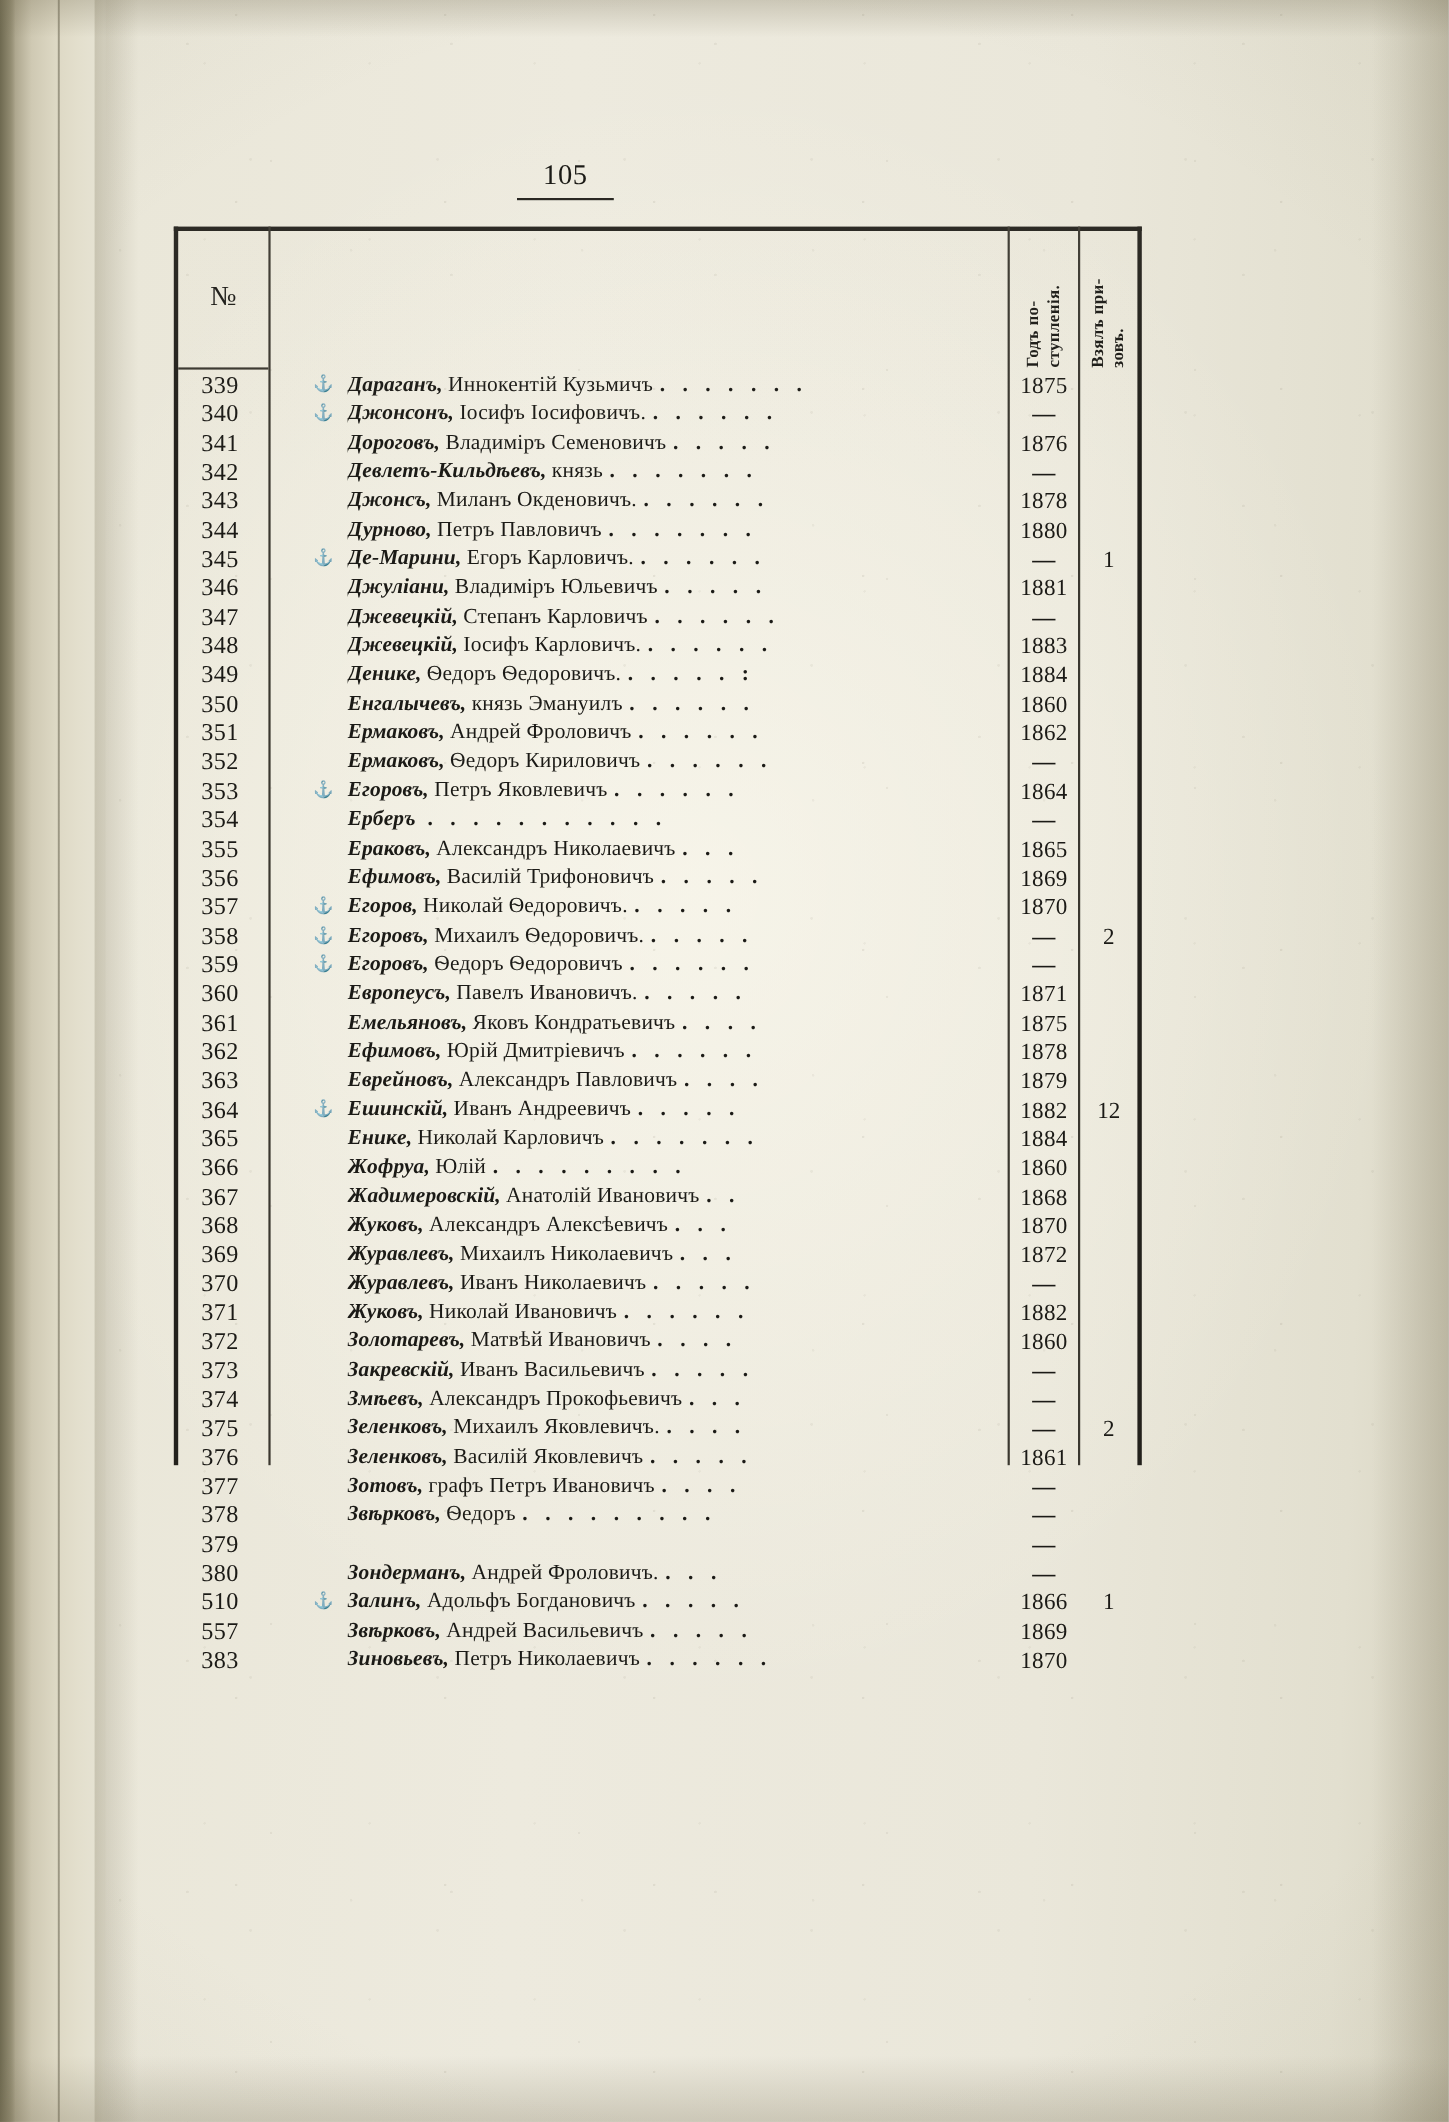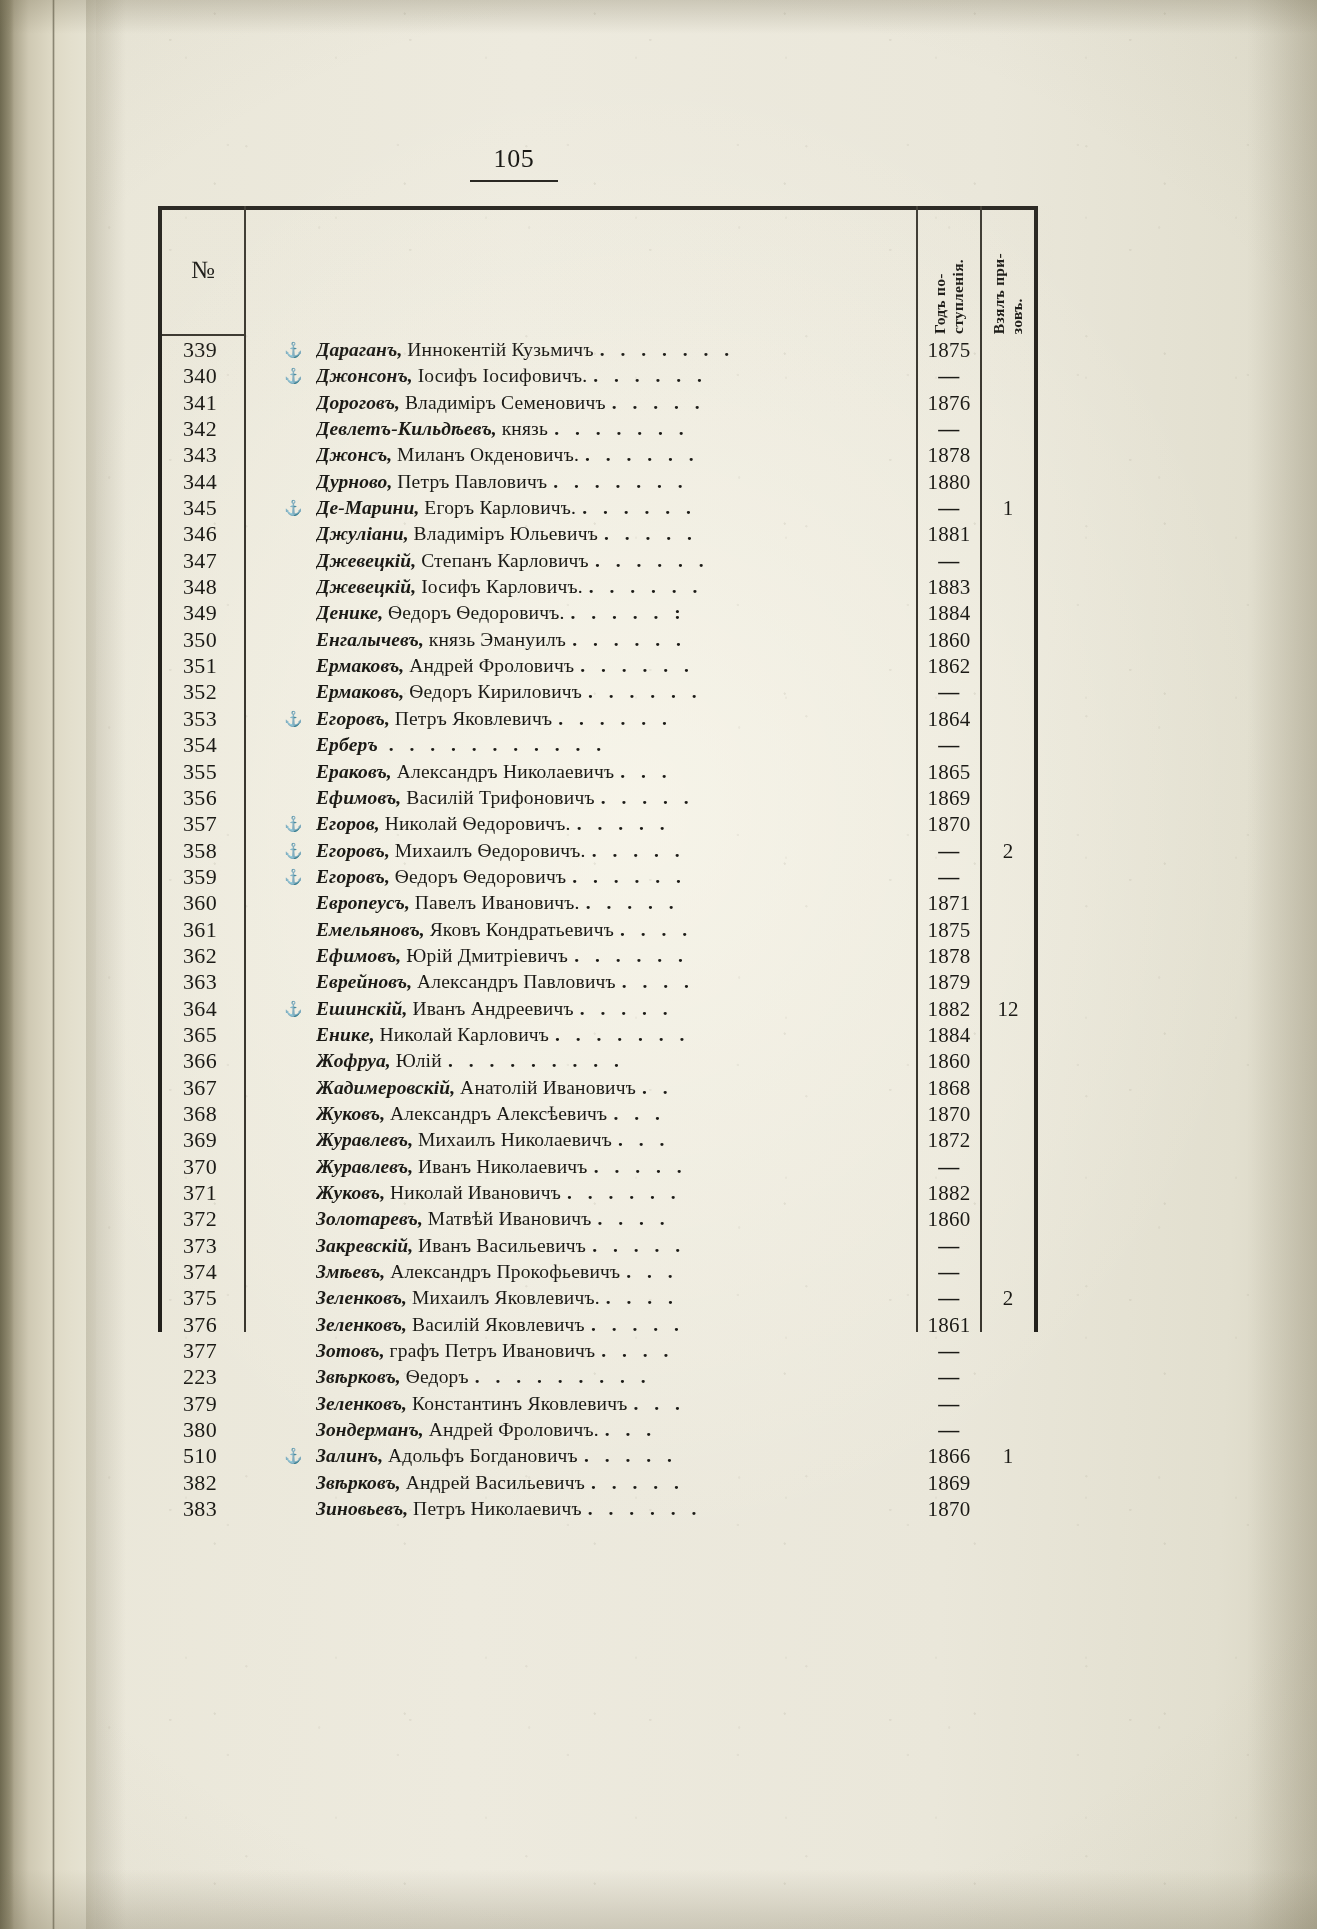--- a/index.html
+++ b/index.html
@@ -592,49 +592,48 @@
           <div class="c-prize"></div>
         </div>
         <div class="row">
           <div class="c-num">377</div>
           <div class="c-anchor"></div>
           <div class="c-name"><span class="surname">Зотовъ,</span> <span class="given">графъ Петръ Ивановичъ</span><span class="leader">. . . .</span></div>
           <div class="c-year c-dash">—</div>
           <div class="c-prize"></div>
         </div>
         <div class="row">
-          <div class="c-num">223</div>
+          <div class="c-num">378</div>
           <div class="c-anchor"></div>
           <div class="c-name"><span class="surname">Звѣрковъ,</span> <span class="given">Ѳедоръ</span><span class="leader">. . . . . . . . .</span></div>
           <div class="c-year c-dash">—</div>
           <div class="c-prize"></div>
         </div>
         <div class="row">
           <div class="c-num">379</div>
           <div class="c-anchor"></div>
-          <div class="c-name"><span class="surname">Зеленковъ,</span> <span class="given">Константинъ Яковлевичъ</span><span class="leader">. . .</span></div>
           <div class="c-year c-dash">—</div>
           <div class="c-prize"></div>
         </div>
         <div class="row">
           <div class="c-num">380</div>
           <div class="c-anchor"></div>
           <div class="c-name"><span class="surname">Зондерманъ,</span> <span class="given">Андрей Фроловичъ.</span><span class="leader">. . .</span></div>
           <div class="c-year c-dash">—</div>
           <div class="c-prize"></div>
         </div>
         <div class="row">
           <div class="c-num">510</div>
           <div class="c-anchor">⚓</div>
           <div class="c-name"><span class="surname">Залинъ,</span> <span class="given">Адольфъ Богдановичъ</span><span class="leader">. . . . .</span></div>
           <div class="c-year">1866</div>
           <div class="c-prize">1</div>
         </div>
         <div class="row">
-          <div class="c-num">382</div>
+          <div class="c-num">557</div>
           <div class="c-anchor"></div>
           <div class="c-name"><span class="surname">Звѣрковъ,</span> <span class="given">Андрей Васильевичъ</span><span class="leader">. . . . .</span></div>
           <div class="c-year">1869</div>
           <div class="c-prize"></div>
         </div>
         <div class="row">
           <div class="c-num">383</div>
           <div class="c-anchor"></div>
           <div class="c-name"><span class="surname">Зиновьевъ,</span> <span class="given">Петръ Николаевичъ</span><span class="leader">. . . . . .</span></div>
           <div class="c-year">1870</div>

